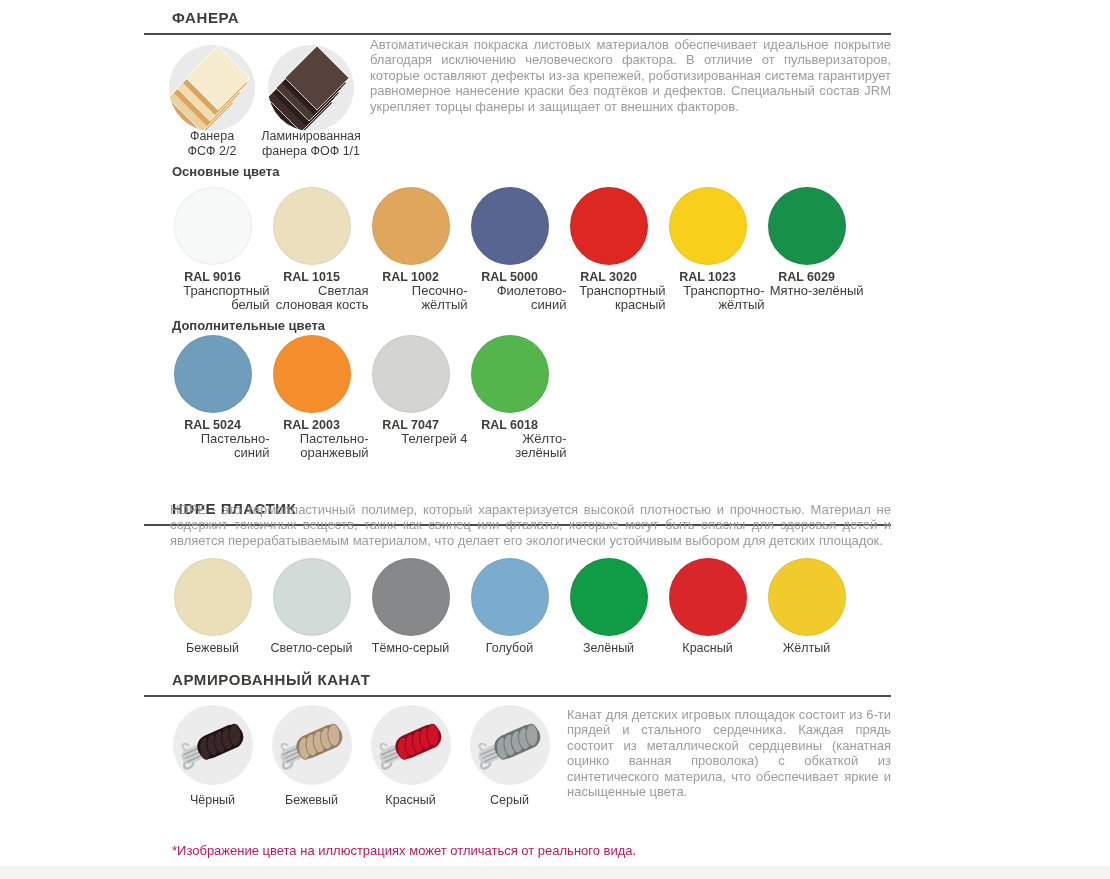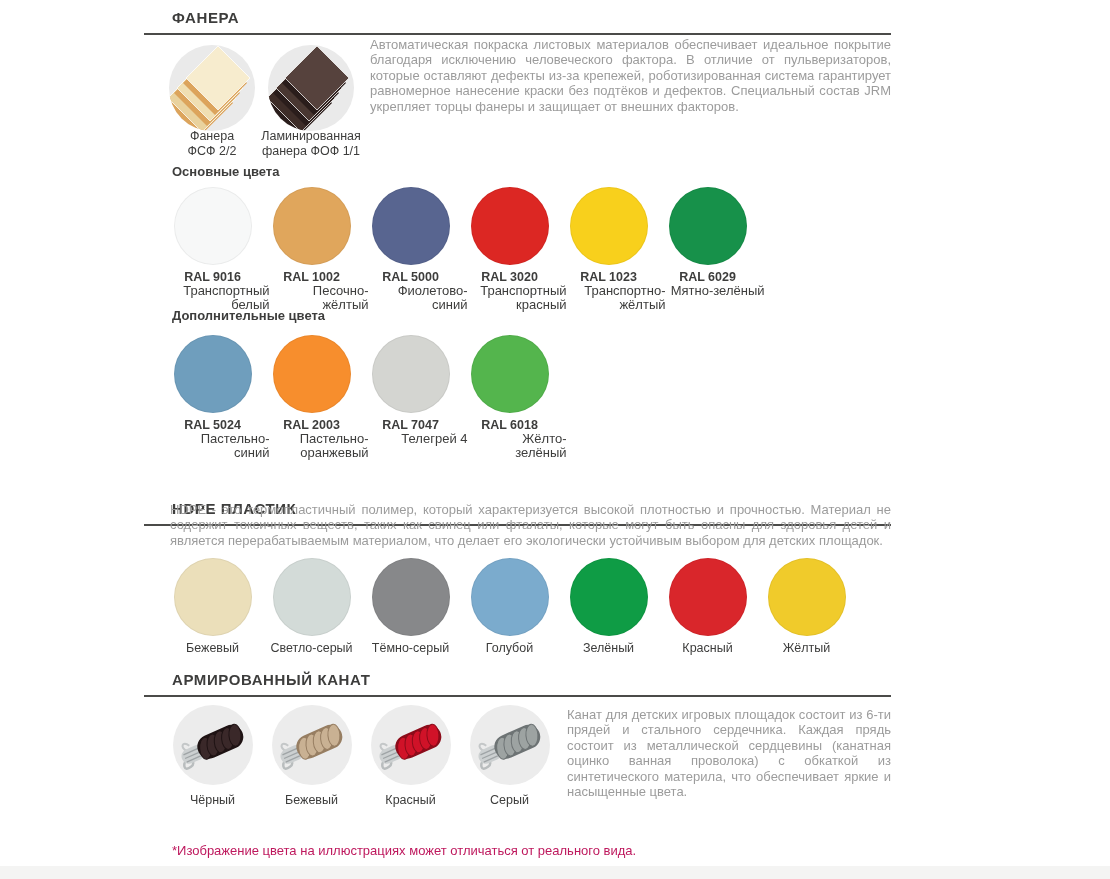--- a/index.html
+++ b/index.html
@@ -17,21 +17,21 @@
   #title-rope{top:671px;}
   .para{
     position:absolute;font-size:13px;line-height:15.4px;color:#9c9c9c;
     text-align:justify;
   }
   #para-plywood{left:370px;top:37px;width:521px;}
   #para-hdpe{left:170px;top:502px;width:721px;}
   #para-rope{left:567px;top:707px;width:324px;}
   .sub-label{position:absolute;left:172px;font-size:13px;font-weight:bold;color:#3d3d3c;}
   #label-main-colors{top:164px;}
-  #label-extra-colors{top:308px;text-align:right;}
+  #label-extra-colors{top:318px;text-align:right;}
   .row{position:absolute;left:163px;display:flex;}
   #row-main{top:187px;}
   #row-extra{top:335px;}
   #row-hdpe{top:558px;}
   #row-rope{top:705px;}
   .item{width:99px;display:flex;flex-direction:column;align-items:center;}
   .swatch{
     width:78px;height:78px;border-radius:50%;
     box-shadow:inset 0 0 0 1px rgba(0,0,0,0.05);
   }
@@ -103,20 +103,25 @@
 
   <div class="sub-label" id="label-main-colors">Основные цвета</div>
 
   <div class="row" id="row-main">
     <div class="item">
       <div class="swatch" style="background-color: rgb(247, 248, 248);"></div>
       <div class="code">RAL 9016</div>
       <div class="cname"><span>Транспортный</span><br><span>белый</span></div>
     </div>
     <div class="item">
+      <div class="swatch" style="background-color: rgb(236, 223, 190);"></div>
+      <div class="code">RAL 1015</div>
+      <div class="cname"><span>Светлая</span><br><span>слоновая кость</span></div>
+    </div>
+    <div class="item">
       <div class="swatch" style="background-color: rgb(224, 166, 92);"></div>
       <div class="code">RAL 1002</div>
       <div class="cname"><span>Песочно-</span><br><span>жёлтый</span></div>
     </div>
     <div class="item">
       <div class="swatch" style="background-color: rgb(88, 101, 144);"></div>
       <div class="code">RAL 5000</div>
       <div class="cname"><span>Фиолетово-</span><br><span>синий</span></div>
     </div>
     <div class="item">

